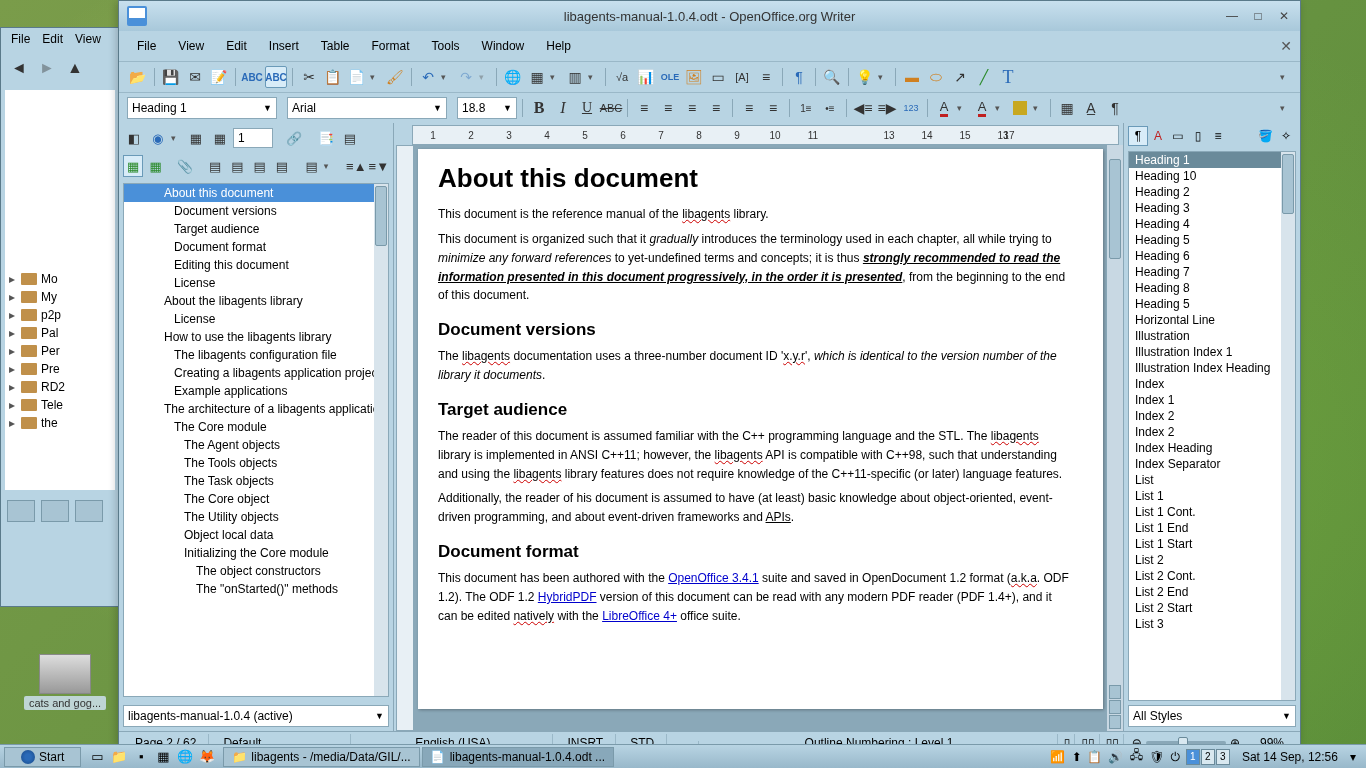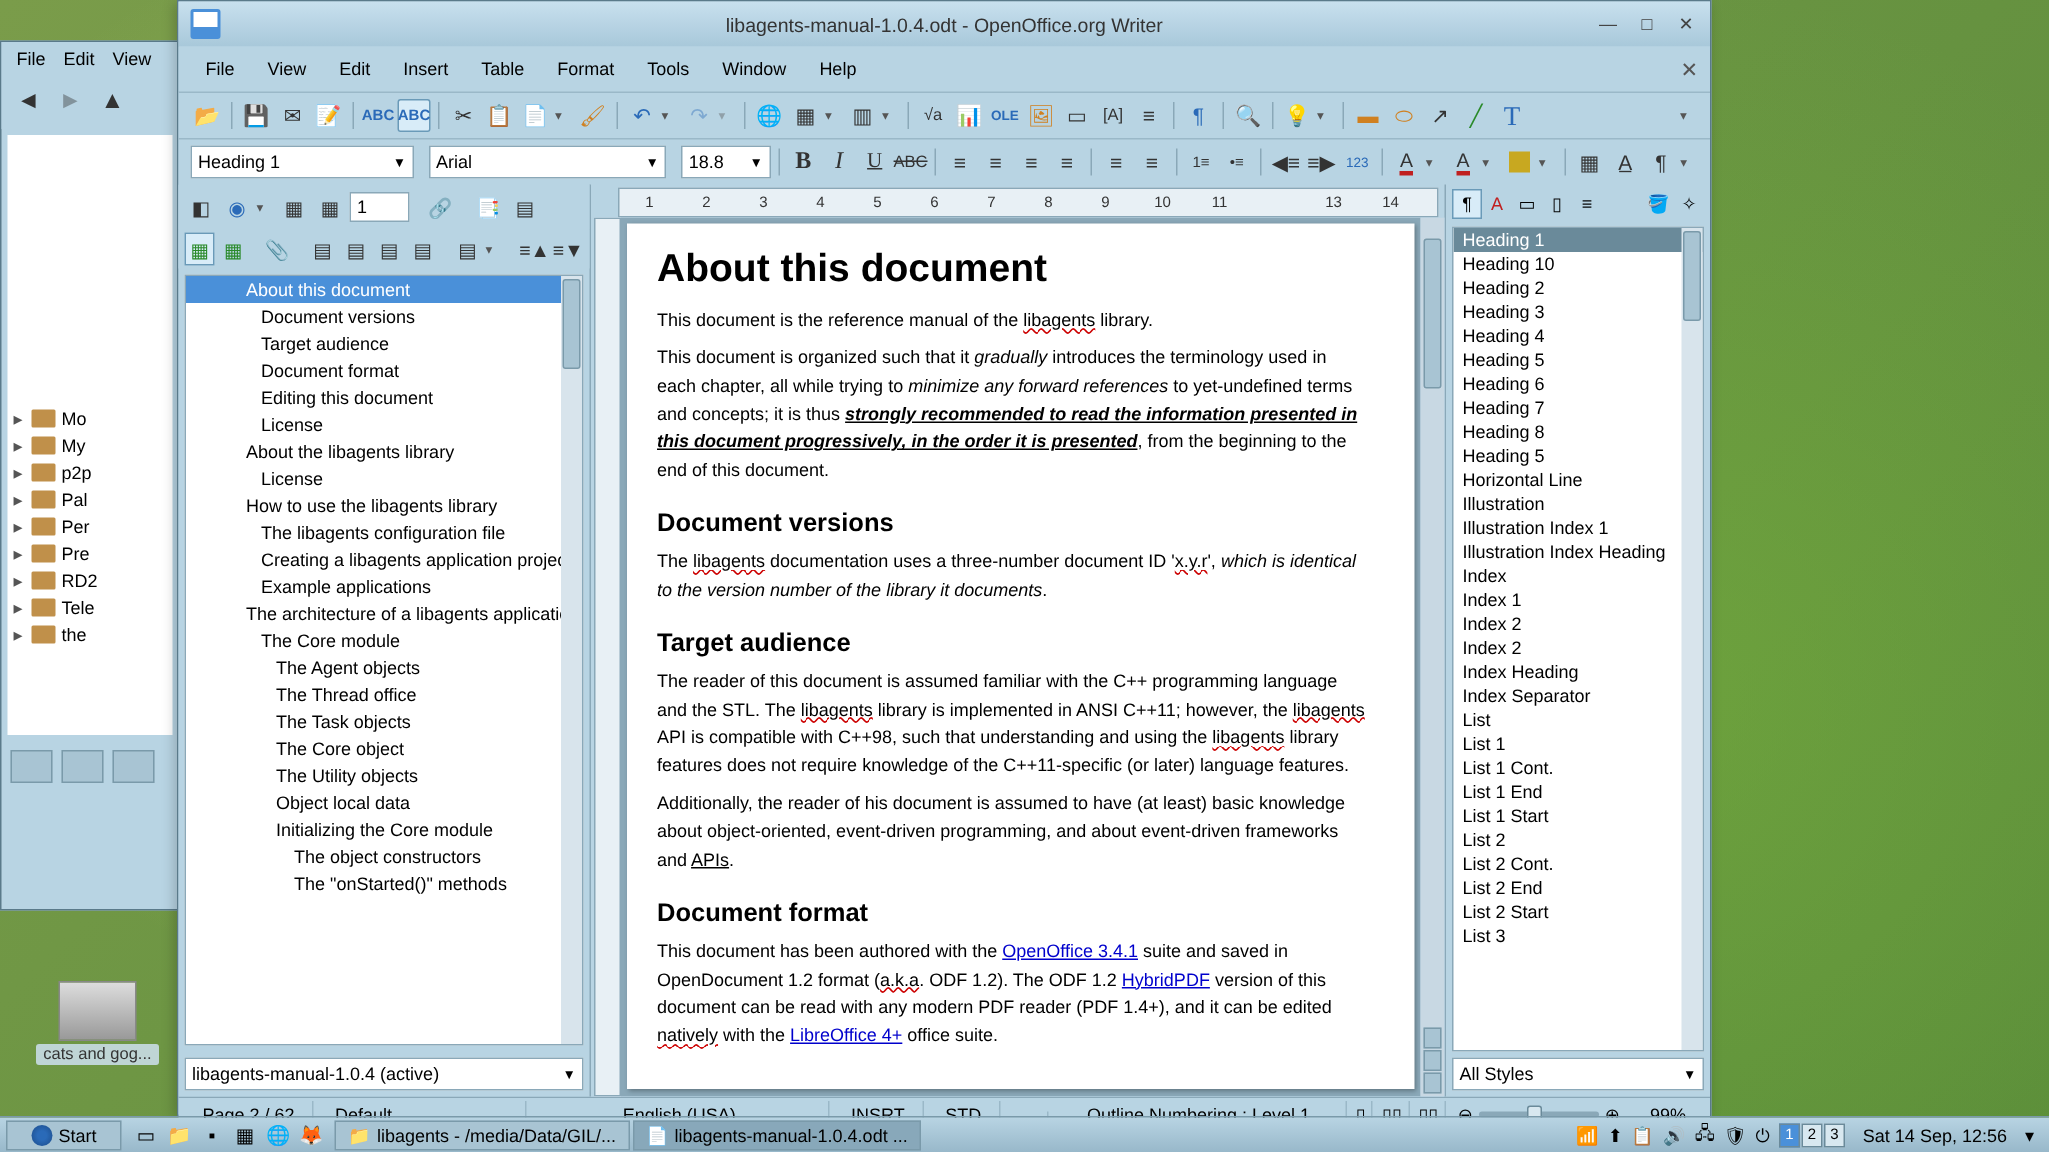--- a/index.html
+++ b/index.html
@@ -17,21 +17,21 @@
 .fm-folder { width: 16px; height: 12px; background: #c0904a; border-radius: 1px; margin-right: 4px; display: inline-block; }
 .fm-bottom { display: flex; gap: 6px; padding: 6px; }
 .fm-btn { width: 28px; height: 22px; background: #a8c4d3; border: 1px solid #7a9aaa; }
 
 
 .desktop-icon { position: absolute; left: 24px; top: 654px; width: 82px; text-align: center; }
 .desktop-icon .thumb { width: 52px; height: 40px; background: linear-gradient(180deg,#ddd,#999); margin: 0 auto; border: 1px solid #888; }
 .desktop-icon .label { font-size: 11px; color: #333; background: rgba(200,220,230,0.9); padding: 1px 2px; margin-top: 2px; border-radius: 2px; }
 
 
-.writer-window { position: absolute; left: 118px; top: 0; width: 1023px; height: 744px; background: #b8d4e3; border: 1px solid #5a7a8a; box-shadow: -2px 2px 8px rgba(0,0,0,0.2); }
+.writer-window { position: absolute; left: 118px; top: 0; width: 1183px; height: 744px; background: #b8d4e3; border: 1px solid #5a7a8a; box-shadow: -2px 2px 8px rgba(0,0,0,0.2); }
 .titlebar { display: flex; align-items: center; height: 30px; background: linear-gradient(180deg, #c8e0ee 0%, #a8c8da 100%); padding: 0 8px; }
 .titlebar .doc-icon { width: 20px; height: 20px; background: #4a90d9; border-radius: 2px; margin-right: 8px; position: relative; }
 .titlebar .doc-icon::after { content:''; position:absolute; top:2px; left:2px; right:2px; height:10px; background:#fff; }
 .titlebar .title { position: absolute; left: 50%; transform: translateX(-50%); font-size: 13px; color: #333; }
 .titlebar .win-controls { margin-left: auto; display: flex; gap: 10px; font-size: 14px; color: #444; }
 .titlebar .ctl { width: 16px; text-align: center; cursor: pointer; }
 
 .menubar { display: flex; gap: 2px; padding: 4px 8px; background: #b8d4e3; font-size: 13px; align-items: center; }
 .menubar .mitem { padding: 4px 10px; cursor: pointer; }
 .menubar .close-doc { margin-left: auto; font-size: 14px; cursor: pointer; color: #555; }
@@ -379,21 +379,21 @@
           <div class="nav-tree-item nav-l2">License</div>
           <div class="nav-tree-item nav-l1">About the libagents library</div>
           <div class="nav-tree-item nav-l2">License</div>
           <div class="nav-tree-item nav-l1">How to use the libagents library</div>
           <div class="nav-tree-item nav-l2">The libagents configuration file</div>
           <div class="nav-tree-item nav-l2">Creating a libagents application project</div>
           <div class="nav-tree-item nav-l2">Example applications</div>
           <div class="nav-tree-item nav-l1">The architecture of a libagents application</div>
           <div class="nav-tree-item nav-l2">The Core module</div>
           <div class="nav-tree-item nav-l3">The Agent objects</div>
-          <div class="nav-tree-item nav-l3">The Thread office</div>
+          <div class="nav-tree-item nav-l3">The Tools objects</div>
           <div class="nav-tree-item nav-l3">The Task objects</div>
           <div class="nav-tree-item nav-l3">The Core object</div>
           <div class="nav-tree-item nav-l3">The Utility objects</div>
           <div class="nav-tree-item nav-l3">Object local data</div>
           <div class="nav-tree-item nav-l3">Initializing the Core module</div>
           <div class="nav-tree-item nav-l4">The object constructors</div>
           <div class="nav-tree-item nav-l4">The "onStarted()" methods</div>
           <div class="nav-tree-scrollbar">
             <div class="nav-tree-thumb"></div>
           </div>

